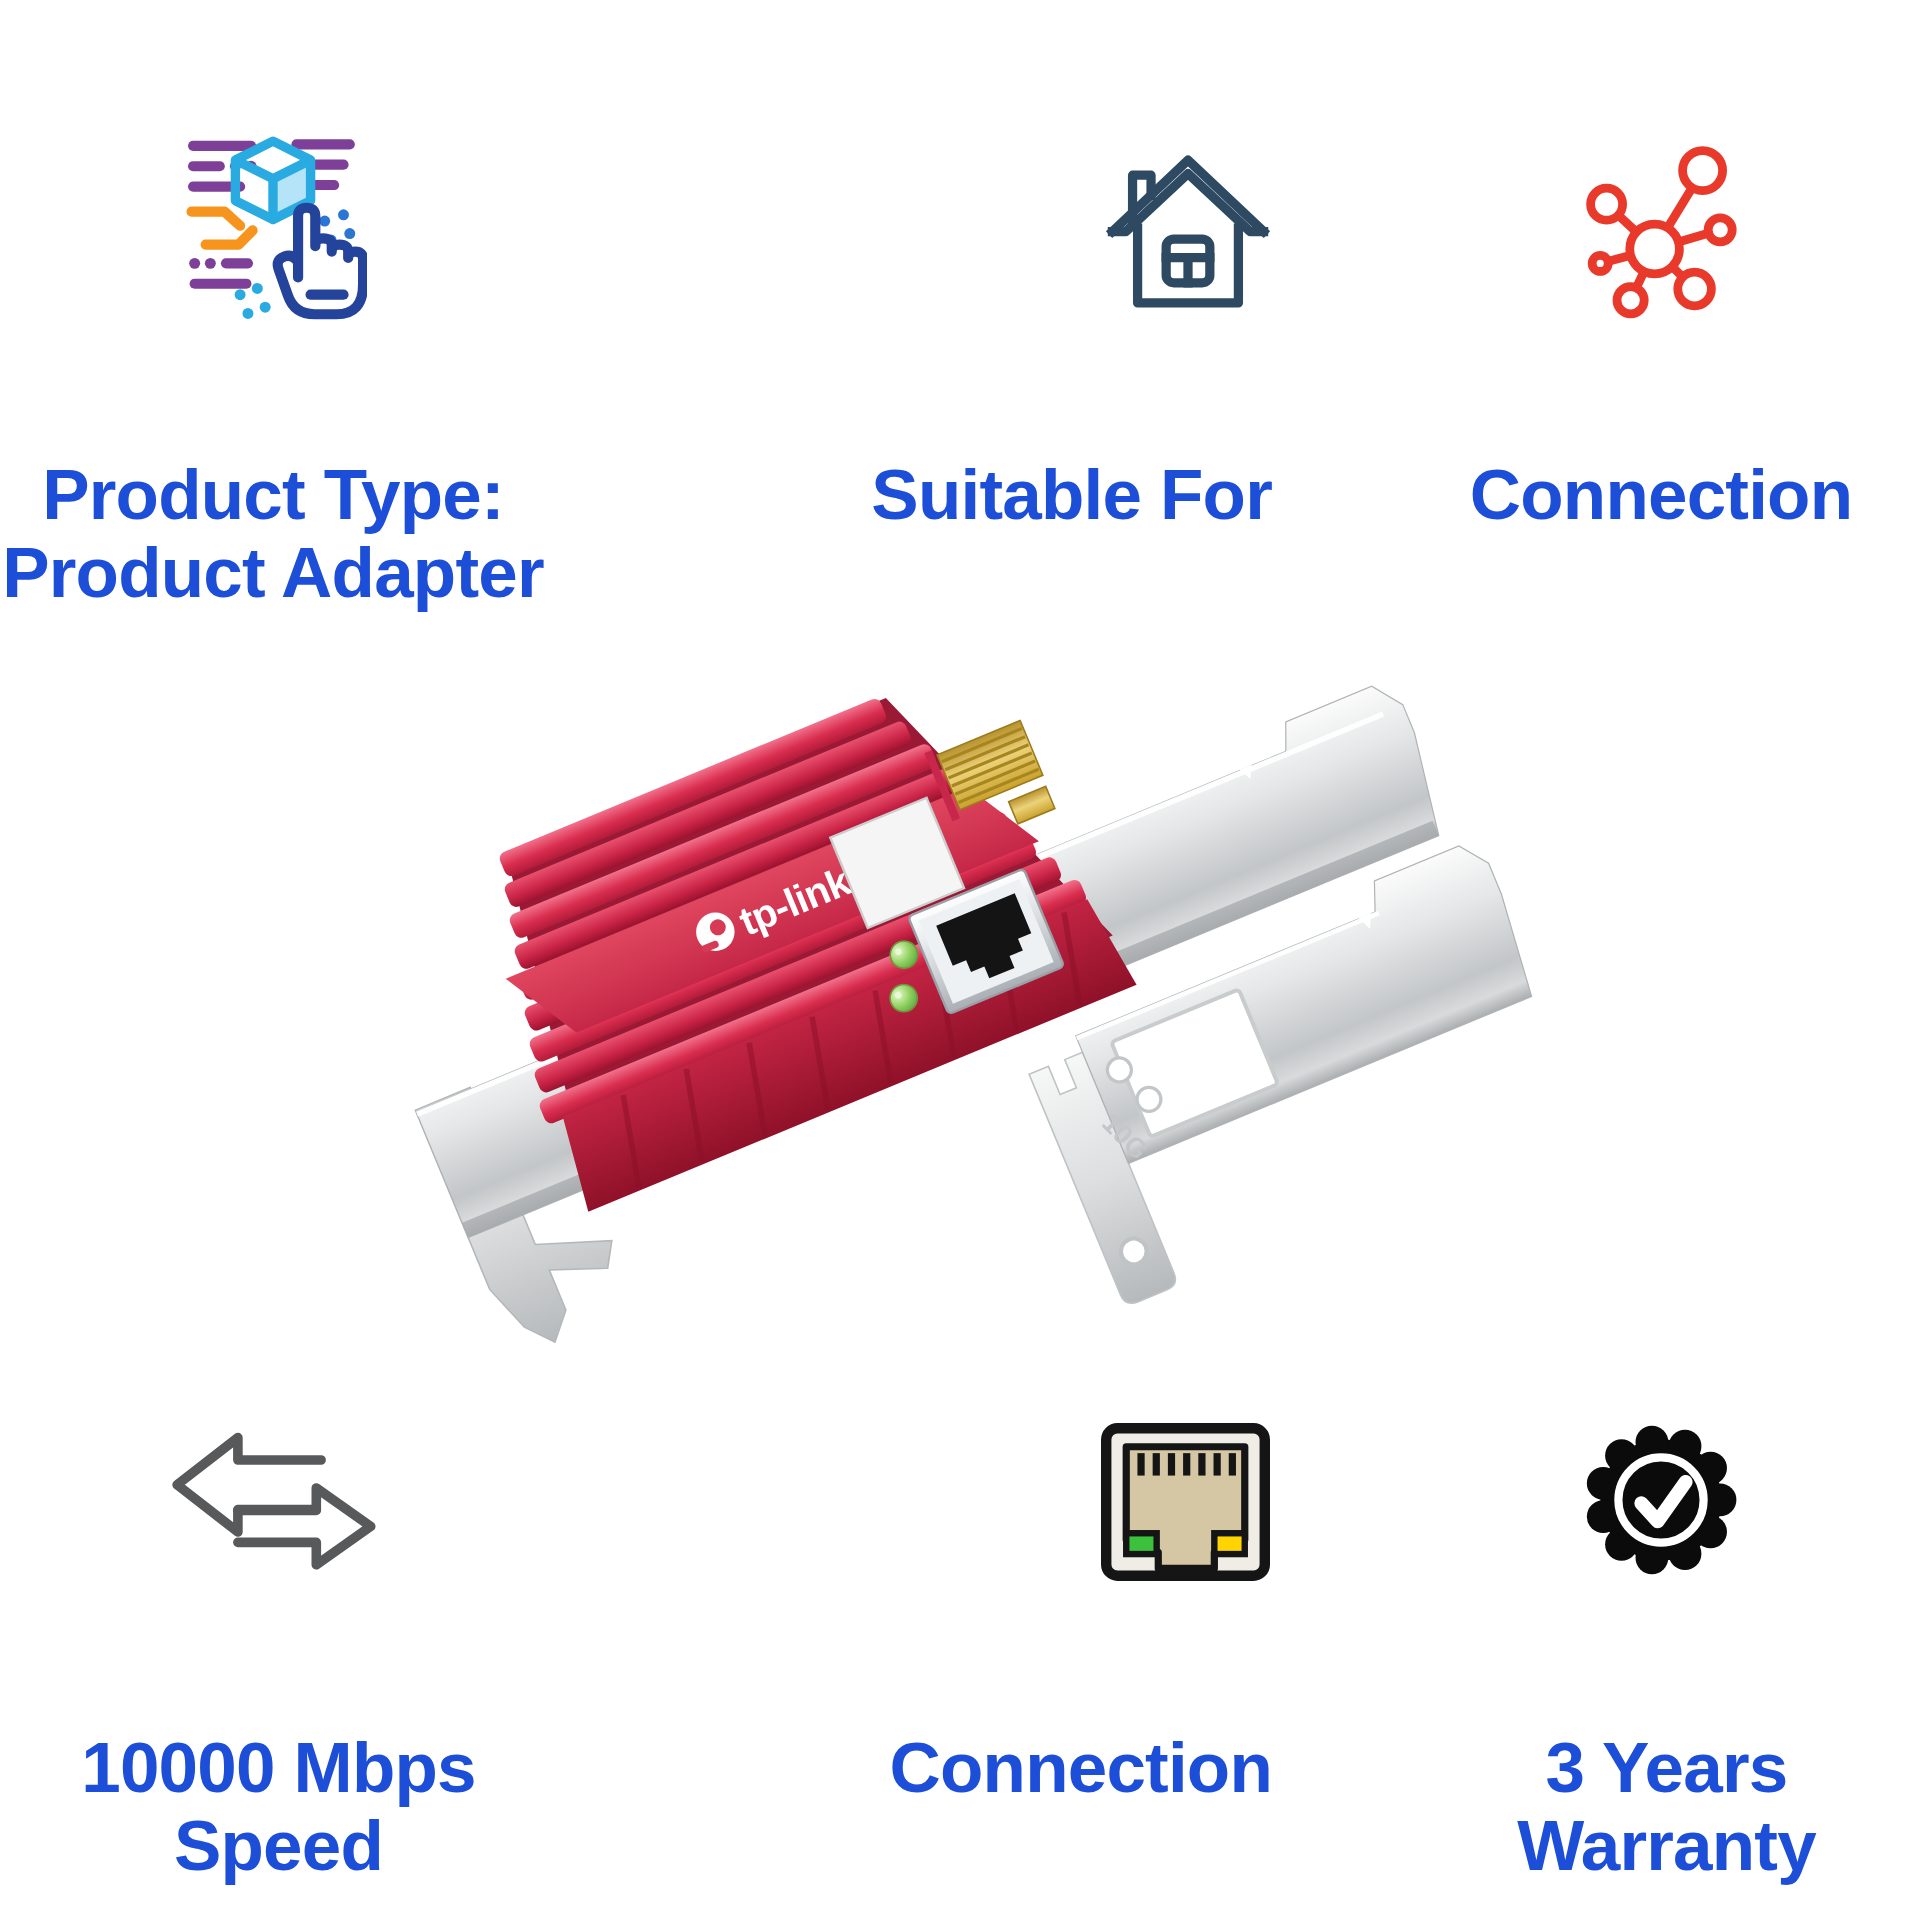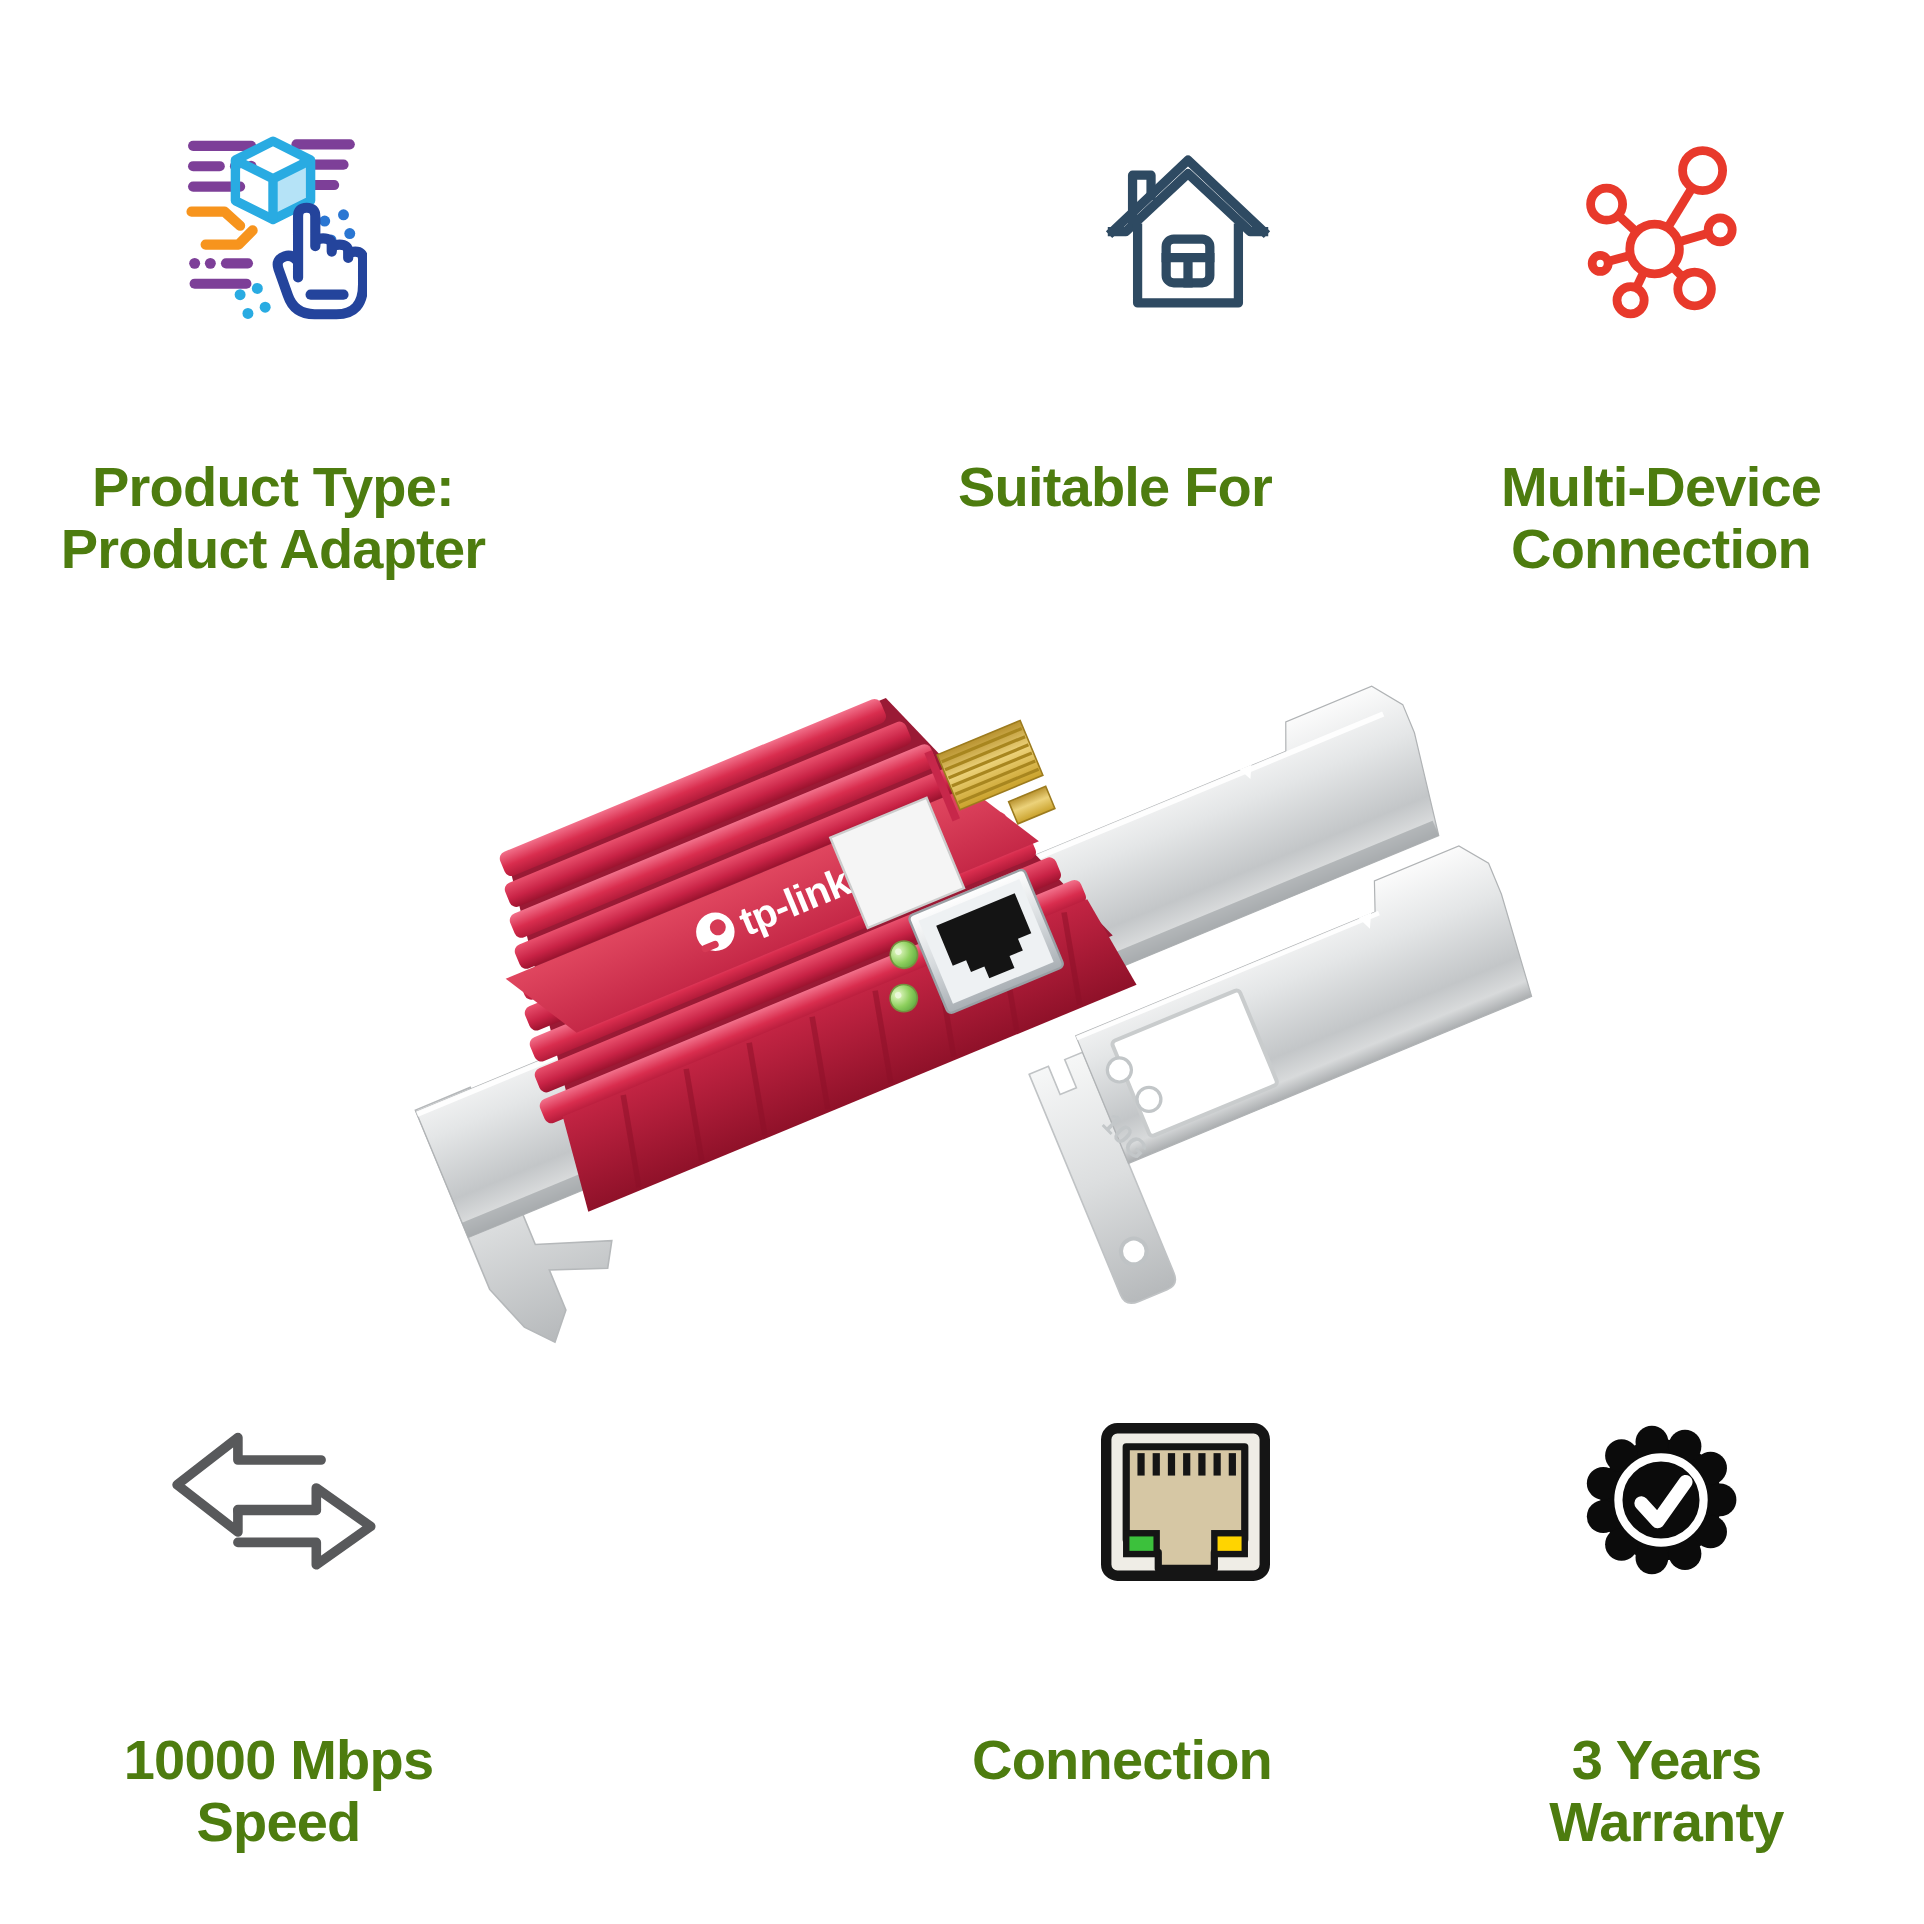--- a/index.html
+++ b/index.html
@@ -2,21 +2,21 @@
 <html style="font-size:13px"><head>
 <meta charset="utf-8">
 <style>
   html,body{margin:0;padding:0;}
   body{
     width:1925px;height:1925px;position:relative;overflow:hidden;
     background:#ffffff;font-family:"Liberation Sans",sans-serif;
   }
   .feature{position:absolute;width:610px;display:flex;flex-direction:column;align-items:center;}
   .f-icon{height:201px;display:flex;align-items:center;justify-content:center;}
-  .f-label{margin-top:127px;font-size:56px;font-weight:700;color:#4d7c0f;
+  .f-label{margin-top:127px;font-size:71px;font-weight:700;color:#1d4ed8;
     text-align:center;line-height:1.1;letter-spacing:-0.8px;white-space:nowrap;}
   .row-bottom .f-icon{height:184px;}
   .row-bottom .f-label{margin-top:135px;margin-left:11px;}
   .col1{left:-32px;} .col2{left:662px;align-items:flex-end;} .col3{left:1356px;}
   .row-top{top:128px;} .row-bottom{top:1410px;}
   #product{position:absolute;left:369px;top:586px;width:1251px;height:786px;}
 </style>
 </head>
 <body>
 
@@ -106,21 +106,20 @@
         <circle cx="152" cy="42" r="25"></circle>
         <circle cx="32" cy="84" r="20"></circle>
         <circle cx="174" cy="116" r="15"></circle>
         <circle cx="24" cy="158" r="10"></circle>
         <circle cx="62" cy="204" r="17"></circle>
         <circle cx="142" cy="190" r="21"></circle>
       </g>
     </svg>
   </div>
   <div class="f-label">
-    <div>Multi-Device</div>
     <div>Connection</div>
   </div>
 </div>
 
 <svg id="product" viewBox="0 0 1560 980">
   <defs>
     <linearGradient id="silverV" x1="0" y1="0" x2="0" y2="1">
       <stop offset="0" stop-color="#fbfbfb"></stop>
         <stop offset=".35" stop-color="#e4e6e7"></stop>
       <stop offset=".75" stop-color="#c3c6c8"></stop>

